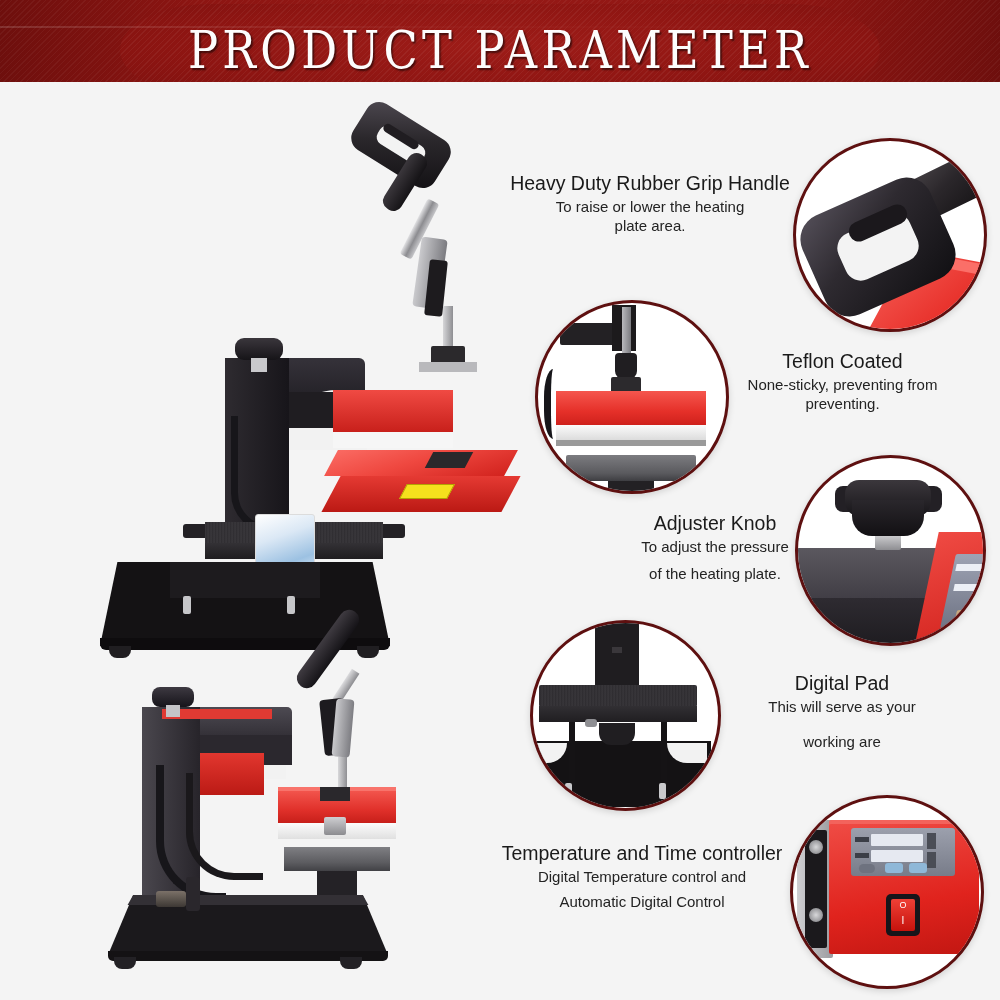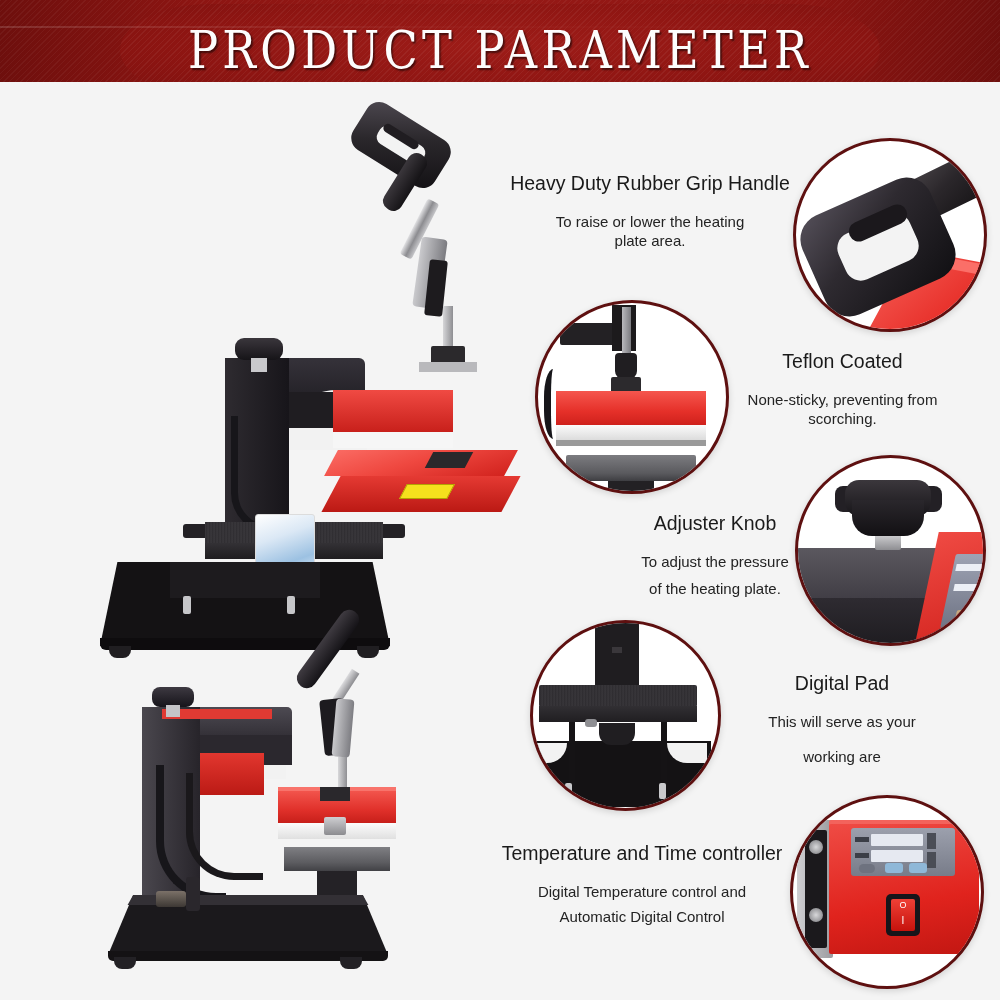--- a/index.html
+++ b/index.html
@@ -42,21 +42,21 @@
   }
   .banner-bottomline{position:absolute;left:0;top:97px;width:1000px;height:2px;background:rgba(120,20,16,.35);}
 
   
   .caption{position:absolute;text-align:center;color:#1c1c1c;}
   .caption .ttl{
     font-size:19.5px;font-weight:400;color:#1a1a1a;line-height:1.2;
     white-space:nowrap;
   }
   .caption .sub{
-    font-size:15px;color:#232323;line-height:1.22;margin-top:18px;
+    font-size:15px;color:#232323;line-height:1.22;margin-top:3px;
   }
 
   
   .circ{
     position:absolute;border-radius:50%;
     border:3px solid #5e1010;
     background:#ffffff;overflow:hidden;
     box-shadow:0 2px 7px rgba(0,0,0,.14);
   }
   .circ-inner{position:absolute;left:0;top:0;width:100%;height:100%;}
@@ -377,21 +377,21 @@
       <div class="pt c2-edge"></div>
       <div class="pt c2-greyplate"></div>
       <div class="pt c2-ped"></div>
 
     </div>
   </div>
 
   <div class="caption" style="left:715px;top:350px;width:255px;">
     <div class="ttl">Teflon Coated</div>
     <div class="sub">None-sticky, preventing from</div>
-    <div class="sub" style="margin-top:0">scorching.</div>
+    <div class="sub" style="margin-top:0">preventing.</div>
   </div>
 
   <div class="caption" style="left:595px;top:512px;width:240px;">
     <div class="ttl">Adjuster Knob</div>
     <div class="sub">To adjust the pressure</div>
     <div class="sub" style="margin-top:8px">of the heating plate.</div>
   </div>
 
   <div class="circ" style="left:795px;top:455px;width:185px;height:185px;">
     <div class="circ-inner">

